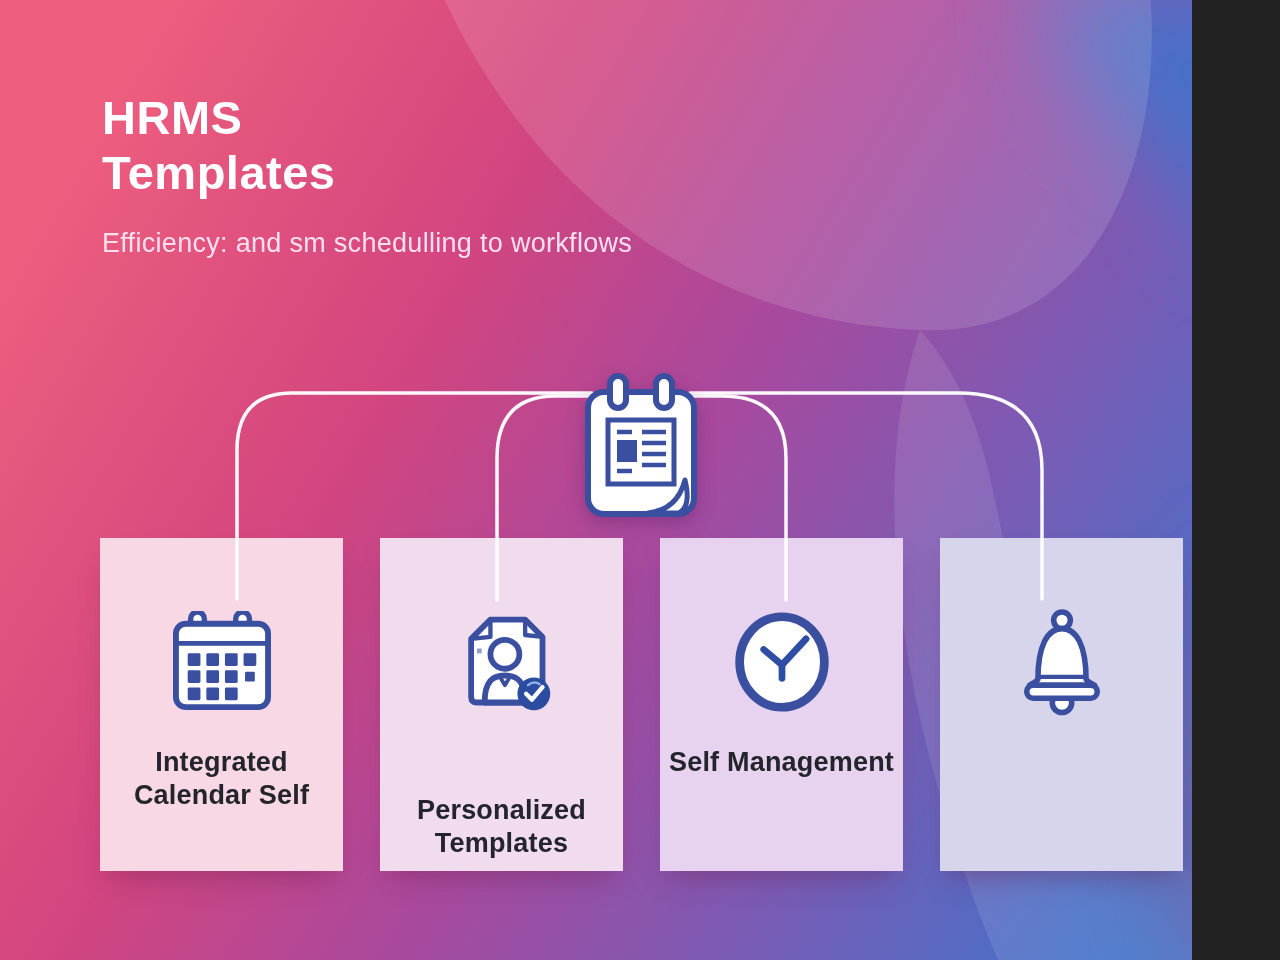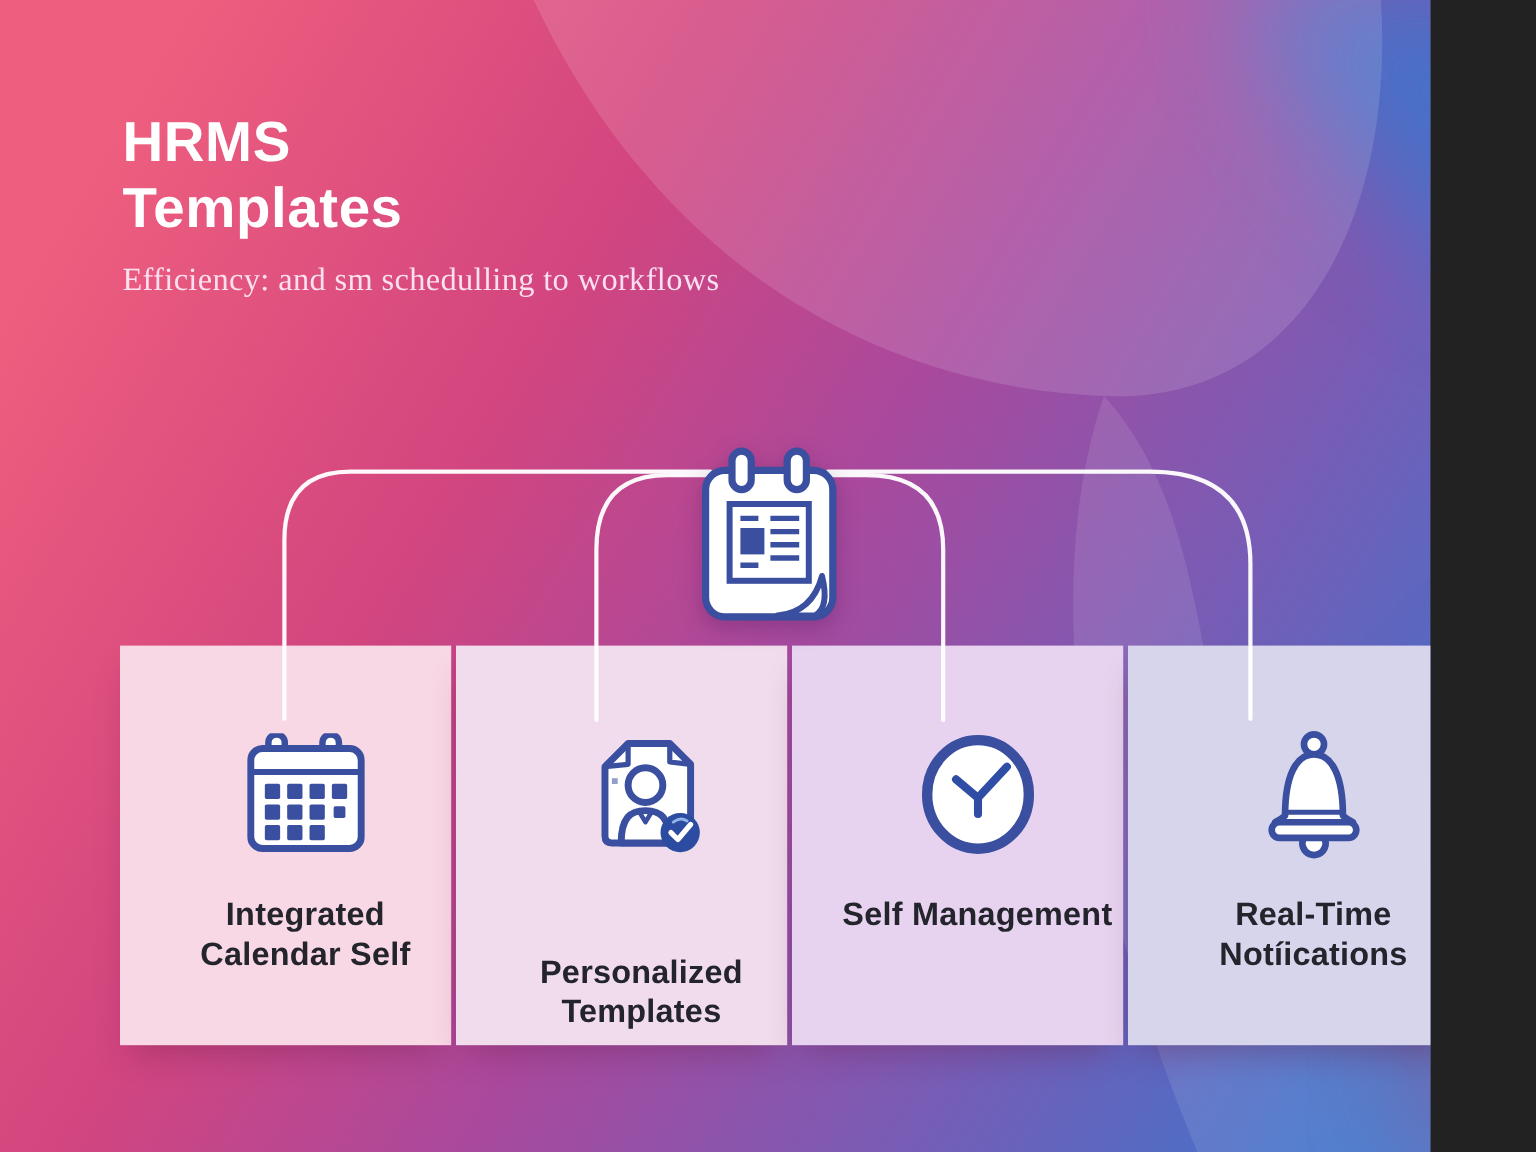--- a/index.html
+++ b/index.html
@@ -10,41 +10,40 @@
   .bg{position:absolute;left:0;top:0;width:1280px;height:960px;display:block;}
 
   
   .titles{position:absolute;left:102px;top:90px;z-index:4;}
   .titles h1{
     margin:0;color:#ffffff;font-weight:700;font-size:47px;line-height:55px;
     letter-spacing:.5px;
   }
   .titles h1 span{display:block;}
   .subtitle{
-    margin-top:18px;color:rgba(253,232,245,.95);
-    font-size:27px;font-weight:400;letter-spacing:.3px;font-family:Liberation Serif, serif;
+    margin-top:28px;color:rgba(253,232,245,.95);
+    font-size:27px;font-weight:400;letter-spacing:.3px;
   }
 
   
   .connectors{position:absolute;left:0;top:0;width:1280px;height:960px;z-index:2;pointer-events:none;}
 
   
   .hub-icon{
     position:absolute;left:584px;top:372px;width:114px;height:148px;z-index:3;
     filter:drop-shadow(0 6px 9px rgba(60,15,80,.28));
   }
   .hub-icon svg{display:block;width:100%;height:100%;}
 
   
   .cards{position:absolute;left:0;top:0;width:1280px;height:960px;z-index:1;}
   .card{
     position:absolute;top:538px;width:243px;height:333px;
     display:flex;flex-direction:column;align-items:center;
     box-shadow:0 16px 26px -10px rgba(105,25,70,.38);
-    padding-left:33px;
   }
   .card-1{left:100px;}
   .card-2{left:380px;}
   .card-3{left:660px;}
   .card-4{left:940px;}
   .card-icon{margin-top:68px;height:112px;display:flex;align-items:center;justify-content:center;}
   .card-icon svg{display:block;}
   .card-label{
     margin-top:28px;text-align:center;color:#23242c;
     font-size:27px;line-height:33px;font-weight:700;letter-spacing:.2px;
@@ -187,20 +186,16 @@
         <svg viewBox="0 0 110 122" width="102" height="114">
           <g stroke="#3A4F9F" fill="#ffffff">
             <circle cx="55" cy="16" r="9" stroke-width="6"></circle>
             <circle cx="55" cy="105" r="10.5" stroke-width="6"></circle>
             <path d="M 29,80 C 29,44 39,25 55,25 C 71,25 81,44 81,80 C 83.5,82.5 87,84.5 90,86 L 20,86 C 23,84.5 26.5,82.5 29,80 Z" stroke-width="6" stroke-linejoin="round"></path>
             <line x1="30" y1="77" x2="80" y2="77" stroke-width="4.5"></line>
             <rect x="17" y="86" width="76" height="14" rx="7" stroke-width="6"></rect>
           </g>
         </svg>
       </div>
-      <div class="card-label">
-        <span>Real-Time</span>
-        <span>Notíications</span>
-      </div>
     </article>
 
   </section>
 </div>
 
 </body></html>

